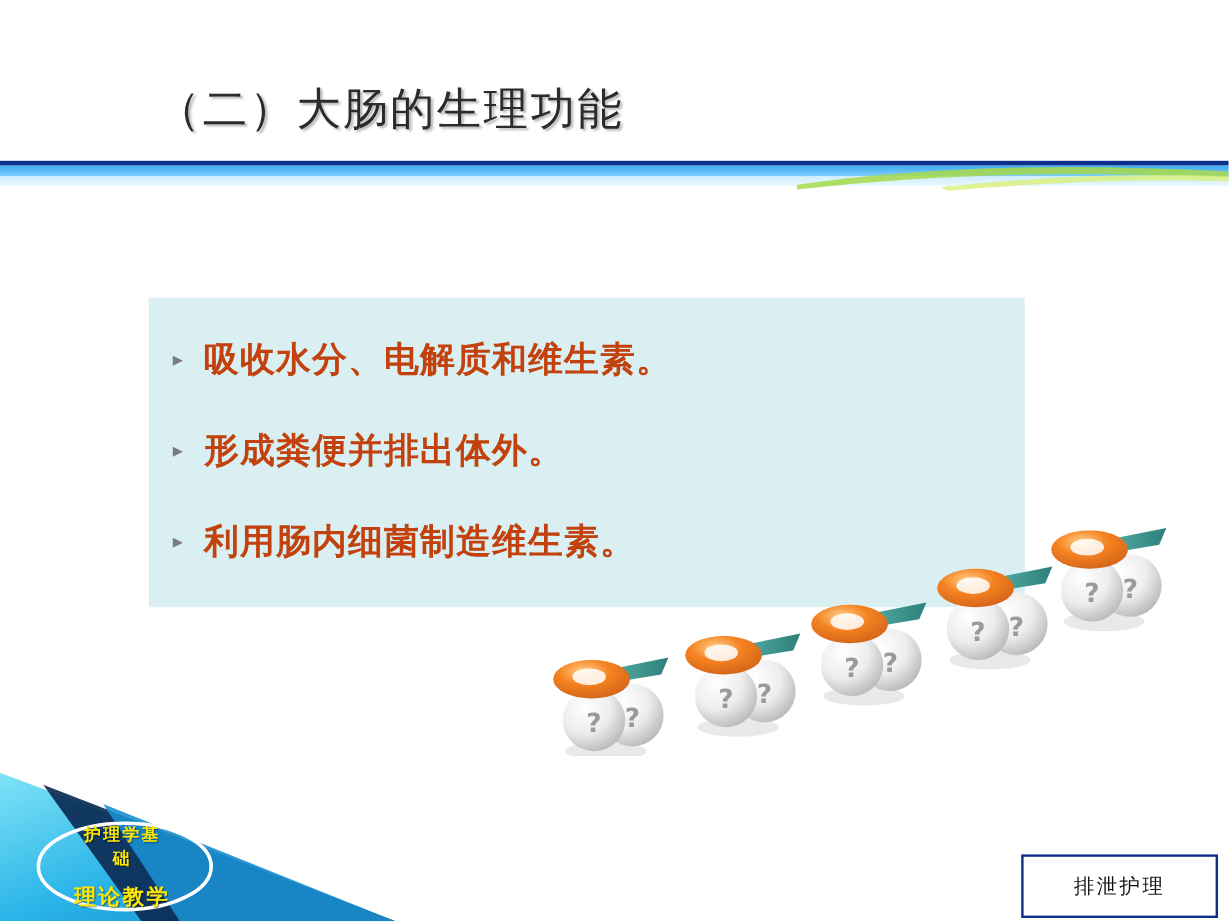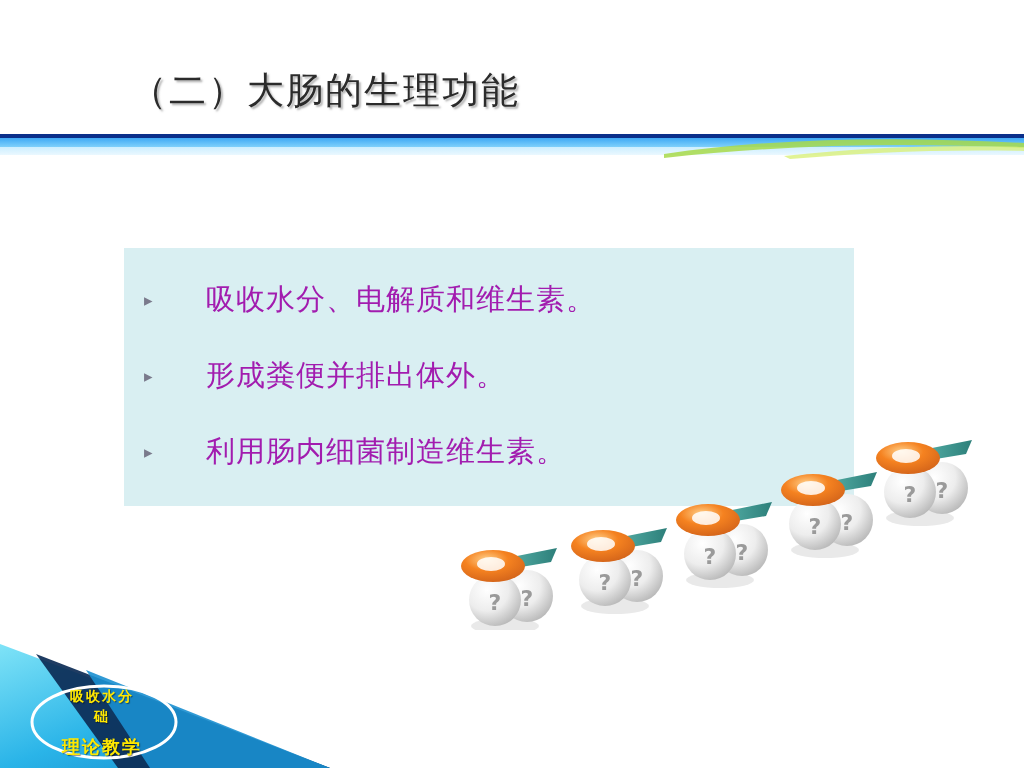--- a/index.html
+++ b/index.html
@@ -92,25 +92,24 @@
 
   .bullet-marker {
     width: 26px;
     font-size: 17px;
     color: #7a7a8c;
     line-height: 1;
     text-align: left;
   }
   .bullet-text {
     font-size: 29px;
-    color: #a21caf;
-    font-weight: normal;
+    color: #c2410c;
+    font-weight: bold;
     letter-spacing: 1px;
     white-space: nowrap;
-    margin-left: 36px;
   }
 
   
   .cluster {
     position: absolute;
     left: 440px;
     top: 430px;
     width: 560px;
     height: 200px;
   }
@@ -290,19 +289,22 @@
           <stop offset="100%" stop-color="#0f7fc4"></stop>
         </linearGradient>
       </defs>
       <path d="M0,8 L330,132 L0,132 Z" fill="url(#cyang)"></path>
       <path d="M118,132 L330,132 L36,18 Z" fill="#0c2b55" opacity="0.92"></path>
       <path d="M150,132 L330,132 L86,34 Z" fill="#1a8fd0" opacity="0.9"></path>
       <ellipse cx="104" cy="86" rx="72" ry="36" fill="none" stroke="#ffffff" stroke-width="3"></ellipse>
     </svg>
   </div>
   <div class="corner-label">
-    <span>吸收水分</span><br>
+    <span>护理学基</span><br>
     <span>础</span>
   </div>
   <div class="corner-label2">理论教学</div>
 
+  <div class="footer-tag">
+    <span>排泄护理</span>
+  </div>
 
 </div>
 
 </body></html>

